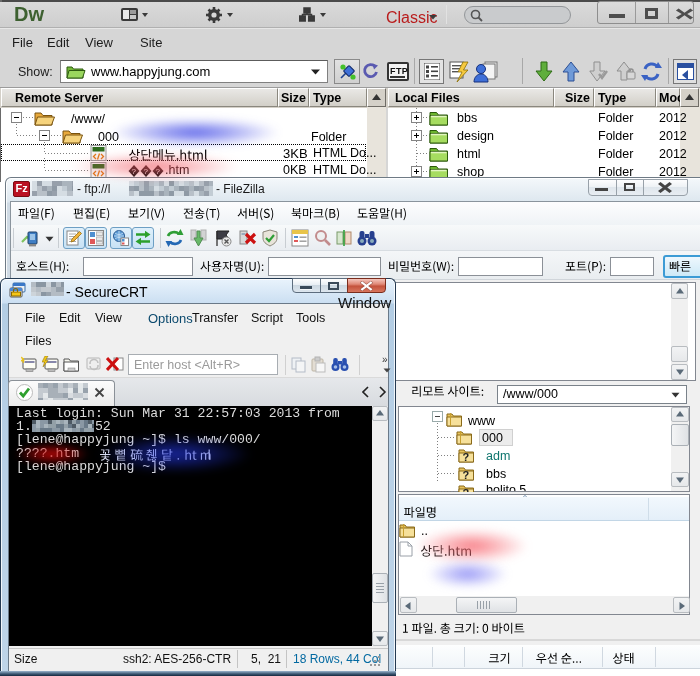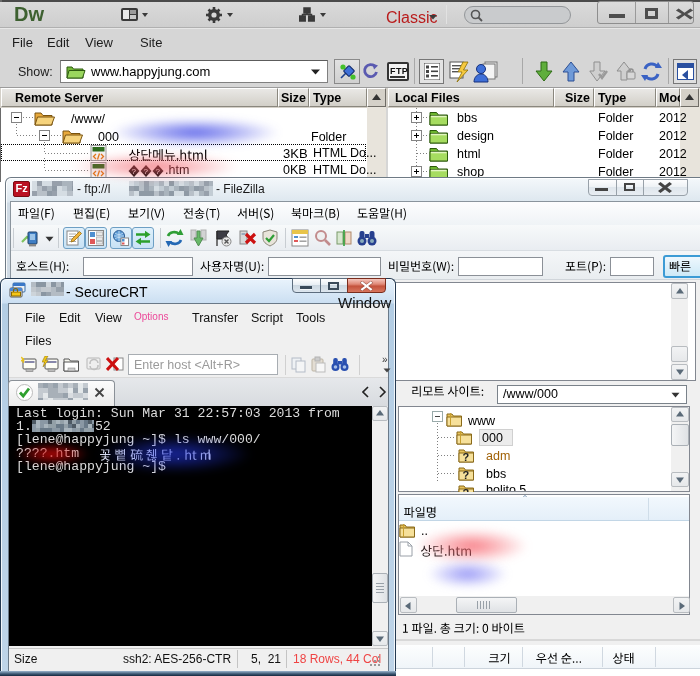--- a/index.html
+++ b/index.html
@@ -603,21 +603,21 @@
 <path d="M1 5 h14.5 v9 H1z" fill="#f6e09a" stroke="#8a6a1a"></path>
 <path d="M4.5 1 v13" stroke="#c8a030" stroke-width="1"></path>
       </svg>
 <div class="abs" style="left:477px;top:254px;font-size:12.5px;color:#000">000</div>
 <div class="abs" style="left:433px;top:278px;width:18px;height:1px;background-image:repeating-linear-gradient(90deg,#808080 0 1px,transparent 1px 3px)"></div>
 <svg class="abs" style="left:453px;top:271px" width="16" height="15" viewBox="0 0 16 15">
 <path d="M1 2 h5 l1.5 2 h8 v10 H1z" fill="#e8c35c" stroke="#8a6a1a"></path>
 <path d="M1 5 h14.5 v9 H1z" fill="#f6e09a" stroke="#8a6a1a"></path>
 <text x="4.5" y="12.5" font-family="Liberation Sans" font-size="11" font-weight="bold" fill="#222">?</text>
       </svg>
-<div class="abs" style="left:481px;top:272px;font-size:12.5px;color:#a16207">adm</div>
+<div class="abs" style="left:481px;top:272px;font-size:12.5px;color:#0f766e">adm</div>
 <div class="abs" style="left:433px;top:296px;width:18px;height:1px;background-image:repeating-linear-gradient(90deg,#808080 0 1px,transparent 1px 3px)"></div>
 <svg class="abs" style="left:453px;top:289px" width="16" height="15" viewBox="0 0 16 15">
 <path d="M1 2 h5 l1.5 2 h8 v10 H1z" fill="#e8c35c" stroke="#8a6a1a"></path>
 <path d="M1 5 h14.5 v9 H1z" fill="#f6e09a" stroke="#8a6a1a"></path>
 <text x="4.5" y="12.5" font-family="Liberation Sans" font-size="11" font-weight="bold" fill="#222">?</text>
       </svg>
 <div class="abs" style="left:481px;top:290px;font-size:12.5px;color:#000">bbs</div>
 <div class="abs" style="left:433px;top:314px;width:18px;height:1px;background-image:repeating-linear-gradient(90deg,#808080 0 1px,transparent 1px 3px)"></div>
 <div class="abs" style="left:453px;top:307px;width:16px;height:8px;overflow:hidden">
         <svg class="abs" style="left:0;top:0" width="16" height="15" viewBox="0 0 16 15">
@@ -743,21 +743,21 @@
 <div class="abs" style="left:300px;top:8px;width:12px;height:3px;background:#3a4a5a;box-shadow:0 1px 0 rgba(255,255,255,.7)"></div>
 <div class="abs" style="left:328px;top:3.5px;width:11px;height:8px;border:2px solid #3a4a5a"></div>
 <svg class="abs" style="left:360px;top:3px" width="13" height="10" viewBox="0 0 13 10">
         <path d="M2.2 0 L6.5 3.3 L10.8 0 L13 1.8 L8.6 5 L13 8.2 L10.8 10 L6.5 6.7 L2.2 10 L0 8.2 L4.4 5 L0 1.8 Z" fill="#fff" stroke="#7a2d1d" stroke-width="0.5"></path>
       </svg>
 <div class="abs" style="left:8px;top:25px;width:381px;height:368px;background:#f0f0f0;border:1px solid #6a7988;border-bottom:none"></div>
 <div class="abs" style="left:9px;top:26px;width:379px;height:48px;background:#f0f0f0"></div>
 <div class="abs" style="left:25px;top:33px;font-size:12.5px;color:#111">File</div>
 <div class="abs" style="left:59px;top:33px;font-size:12.5px;color:#111">Edit</div>
 <div class="abs" style="left:95px;top:33px;font-size:12.5px;color:#111">View</div>
-<div class="abs" style="left:134px;top:33px;font-size:10px;color:#ec4899">Options</div>
+<div class="abs" style="left:148px;top:33px;font-size:13px;color:#0c4a6e">Options</div>
 <div class="abs" style="left:192px;top:33px;font-size:12.5px;color:#111">Transfer</div>
 <div class="abs" style="left:251px;top:33px;font-size:12.5px;color:#111">Script</div>
 <div class="abs" style="left:296px;top:33px;font-size:12.5px;color:#111">Tools</div>
 <div class="abs" style="left:338px;top:16px;font-size:15px;color:#111">Window</div>
 <div class="abs" style="left:25px;top:56px;font-size:12.5px;color:#111">Files</div>
 <div class="abs" style="left:9px;top:74px;width:379px;height:26px;background:#f0f0f0;border-bottom:1px solid #dadada"></div>
 <svg class="abs" style="left:20px;top:78px" width="18" height="17" viewBox="0 0 18 17">
 <rect x="3" y="3" width="13" height="10" rx="1" fill="#fdfdf5" stroke="#555"></rect>
 <rect x="4.5" y="5" width="10" height="2" fill="#88a"></rect>
 <rect x="6" y="13" width="7" height="2.5" fill="#bbb" stroke="#777" stroke-width="0.6"></rect>
@@ -931,21 +931,21 @@
 <div class="abs" style="left:372px;top:353px;width:16px;height:15px;background:linear-gradient(#f2f3f4,#e6e8ea);border:1px solid #b8bcc0;border-radius:2px;"></div>
 <svg class="abs" style="left:376px;top:358px" width="8" height="6" viewBox="0 0 8 6">
         <path d="M4 6 L8 0.5 H0z" fill="#5a6a78"></path>
       </svg>
 <div class="abs" style="left:9px;top:370px;width:379px;height:22px;background:#f0f0f0;border-top:1px solid #c8c8c8"></div>
 <div class="abs" style="left:14px;top:374px;font-size:12px;color:#111">Size</div>
 <div class="abs" style="left:123px;top:374px;font-size:12px;color:#111">ssh2: AES-256-CTR</div>
 <div class="abs" style="left:237px;top:372px;width:1px;height:18px;background:#c4c4c4"></div>
 <div class="abs" style="left:251px;top:374px;font-size:12px;color:#111">5,&nbsp; 21</div>
 <div class="abs" style="left:286px;top:372px;width:1px;height:18px;background:#c4c4c4"></div>
-<div class="abs" style="left:293px;top:374px;font-size:12px;color:#ef4444">18 Rows, 44 Col</div>
+<div class="abs" style="left:293px;top:374px;font-size:12px;color:#0369a1">18 Rows, 44 Col</div>
 <div class="abs" style="left:378px;top:386px;width:2px;height:2px;background:#999;box-shadow:-4px 0 #999,-8px 0 #999,0 -4px #999,-4px -4px #999,0 -8px #999"></div>
 <div class="abs" style="left:0;top:393px;width:396px;height:5px;background:linear-gradient(#9ab4cc,#3a5570 60%,#16283e)"></div>
 </div>
 <div style="position:absolute;left:98px;top:446px;">
       <svg class="kt " style="" width="118" height="17" viewBox="0 -14.0 118 17.4">
         <path d="M6.2 -10.5V-9.6H9.2C9.1 -8.9 9.1 -8.0 8.8 -6.7L9.9 -6.5C10.2 -8.1 10.2 -9.3 10.2 -10.0V-10.5ZM5.7 -7.9V-5.8H0.7V-4.9H11.4V-5.8H6.8V-7.9ZM1.6 -10.5V-9.6H4.1C4.1 -8.9 4.0 -8.0 3.6 -6.7L4.7 -6.5C5.2 -8.1 5.2 -9.3 5.2 -10.0V-10.5ZM5.5 -4.5V-3.3H2.1V-2.4H5.5C5.3 -1.2 3.5 -0.1 1.6 0.1L2.0 1.0C3.7 0.7 5.3 -0.1 6.0 -1.3C6.7 -0.1 8.4 0.7 10.1 1.0L10.5 0.1C8.5 -0.1 6.7 -1.2 6.6 -2.4H10.0V-3.3H6.6V-4.5Z M16.5 -10.3V-5.2H19.7V-10.3H18.8V-8.7H17.4V-10.3ZM17.4 -7.8H18.8V-6.1H17.4ZM21.3 -7.8H22.7V-6.0H21.3ZM25.2 -8.5V-7.1H23.6V-8.5ZM20.4 -10.3V-5.2H23.6V-6.2H25.2V-4.6H26.2V-10.9H25.2V-9.3H23.6V-10.3H22.7V-8.7H21.3V-10.3ZM18.2 0.1V0.9H26.5V0.1H19.3V-1.2H26.2V-2.0H19.3V-3.2H26.3V-4.0H18.2Z M39.9 -4.8V0.4H40.7V-4.8ZM37.8 -4.9V-3.3C37.8 -2.1 37.6 -0.6 36.0 0.4C36.2 0.6 36.5 0.9 36.6 1.0C38.4 -0.1 38.6 -1.8 38.6 -3.3V-4.9ZM42.0 -4.9V-0.3C42.0 0.3 42.0 0.5 42.2 0.6C42.4 0.8 42.6 0.9 42.9 0.9C43.0 0.9 43.3 0.9 43.4 0.9C43.6 0.9 43.9 0.8 44.0 0.7C44.2 0.6 44.3 0.4 44.3 0.2C44.4 -0.1 44.4 -0.8 44.4 -1.4C44.2 -1.4 43.9 -1.6 43.8 -1.8C43.8 -1.1 43.7 -0.6 43.7 -0.4C43.7 -0.2 43.6 -0.1 43.6 -0.1C43.6 -0.0 43.4 0.0 43.4 0.0C43.3 0.0 43.1 0.0 43.1 0.0C43.0 0.0 42.9 -0.0 42.9 -0.1C42.8 -0.1 42.8 -0.2 42.8 -0.3V-4.9ZM36.8 -6.4 36.9 -5.5 43.1 -5.9C43.3 -5.6 43.4 -5.4 43.6 -5.2L44.3 -5.6C43.9 -6.4 42.9 -7.5 42.0 -8.2L41.3 -7.8C41.6 -7.5 42.0 -7.1 42.4 -6.7L38.9 -6.5C39.2 -7.1 39.7 -7.9 40.1 -8.6H44.2V-9.5H40.8V-11.0H39.9V-9.5H36.9V-10.3H32.2V-9.4H33.7C33.4 -7.2 32.9 -5.1 31.9 -3.7C32.1 -3.5 32.5 -3.0 32.6 -2.8C32.8 -3.1 33.0 -3.4 33.1 -3.8V0.3H34.0V-0.8H36.5V-6.4H34.1C34.3 -7.4 34.5 -8.4 34.7 -9.4H36.8V-8.6H39.0C38.7 -7.9 38.3 -7.1 37.9 -6.5ZM34.0 -5.6H35.6V-1.7H34.0Z M57.0 -10.9V-3.3H58.1V-10.9ZM55.8 -1.2C54.5 -1.2 53.6 -0.8 53.6 -0.0C53.6 0.7 54.5 1.1 55.8 1.1C57.1 1.1 58.0 0.7 58.0 -0.0C58.0 -0.8 57.1 -1.2 55.8 -1.2ZM55.8 -0.6C56.5 -0.6 57.0 -0.4 57.0 -0.0C57.0 0.3 56.5 0.5 55.8 0.5C55.1 0.5 54.6 0.3 54.6 -0.0C54.6 -0.4 55.1 -0.6 55.8 -0.6ZM52.8 -4.5V-3.7H54.9V-3.3H55.9V-10.7H54.9V-4.5ZM48.1 -4.9C48.8 -4.9 49.7 -4.9 50.6 -5.0V-3.3H51.7V-5.0C52.6 -5.1 53.5 -5.2 54.3 -5.3L54.2 -6.1C52.3 -5.8 49.6 -5.8 48.0 -5.8ZM50.7 -10.8V-9.6H48.6V-8.8H50.6C50.4 -7.9 49.6 -7.3 48.3 -7.0L48.8 -6.2C50.0 -6.5 50.8 -7.1 51.3 -7.9C51.7 -7.2 52.5 -6.6 53.6 -6.4L54.1 -7.2C52.9 -7.4 52.1 -8.0 51.8 -8.8H53.8V-9.6H51.8V-10.8ZM49.4 -2.5V0.9H50.0C50.9 0.9 52.1 0.8 53.3 0.4L53.1 -0.5C52.2 -0.2 51.3 -0.1 50.5 -0.1V-2.5ZM55.3 -3.1V-2.4H52.9V-1.6H58.7V-2.4H56.3V-3.1Z M64.3 -6.3V-5.3H65.2C67.4 -5.3 69.0 -5.4 70.8 -5.7L70.7 -6.7C69.0 -6.3 67.5 -6.3 65.4 -6.3V-9.4H69.5V-10.2H64.3ZM71.9 -10.9V-4.6H73.0V-7.4H74.8V-8.3H73.0V-10.9ZM65.5 -4.0V0.9H73.3V0.1H66.6V-1.2H73.0V-2.0H66.6V-3.2H73.1V-4.0Z M80.8 0.2C81.3 0.2 81.7 -0.2 81.7 -0.7C81.7 -1.3 81.3 -1.7 80.8 -1.7C80.3 -1.7 79.9 -1.3 79.9 -0.7C79.9 -0.2 80.3 0.2 80.8 0.2Z M88.1 0.0H89.3V-5.2C90.0 -5.9 90.5 -6.3 91.2 -6.3C92.2 -6.3 92.6 -5.7 92.6 -4.4V0.0H93.8V-4.5C93.8 -6.4 93.1 -7.4 91.6 -7.4C90.6 -7.4 89.9 -6.8 89.2 -6.2L89.3 -7.6V-10.5H88.1Z M98.2 0.2C98.7 0.2 99.1 0.0 99.5 -0.1L99.3 -1.0C99.1 -0.9 98.7 -0.8 98.5 -0.8C97.7 -0.8 97.4 -1.3 97.4 -2.2V-6.2H99.3V-7.2H97.4V-9.2H96.4L96.2 -7.2L95.1 -7.1V-6.2H96.2V-2.2C96.2 -0.8 96.7 0.2 98.2 0.2Z M103.9 0.0H105.1V-5.2C105.7 -5.9 106.3 -6.3 106.9 -6.3C107.8 -6.3 108.2 -5.7 108.2 -4.4V0.0H109.4V-5.2C110.1 -5.9 110.7 -6.3 111.2 -6.3C112.1 -6.3 112.6 -5.7 112.6 -4.4V0.0H113.8V-4.5C113.8 -6.4 113.1 -7.4 111.6 -7.4C110.7 -7.4 110.0 -6.8 109.2 -6.0C108.9 -6.8 108.3 -7.4 107.2 -7.4C106.4 -7.4 105.6 -6.8 105.0 -6.1H105.0L104.9 -7.2H103.9Z M113.0 0.2C113.4 0.2 113.6 0.1 113.7 0.1L113.6 -0.9C113.4 -0.8 113.4 -0.8 113.3 -0.8C113.1 -0.8 113.0 -1.0 113.0 -1.3V-10.5H111.8V-1.4C111.8 -0.4 112.1 0.2 113.0 0.2Z" fill="#e0e4f4"></path>
       </svg>
     </div>
 <div class="abs" style="left:95px;top:116px;width:200px;height:33px;background:radial-gradient(ellipse closest-side,rgba(50,60,228,0.8),transparent 85%);filter:blur(4px)"></div>
 <div class="abs" style="left:55px;top:151px;width:200px;height:31px;background:radial-gradient(ellipse closest-side,rgba(240,85,95,0.72),transparent 85%);filter:blur(4px)"></div>

